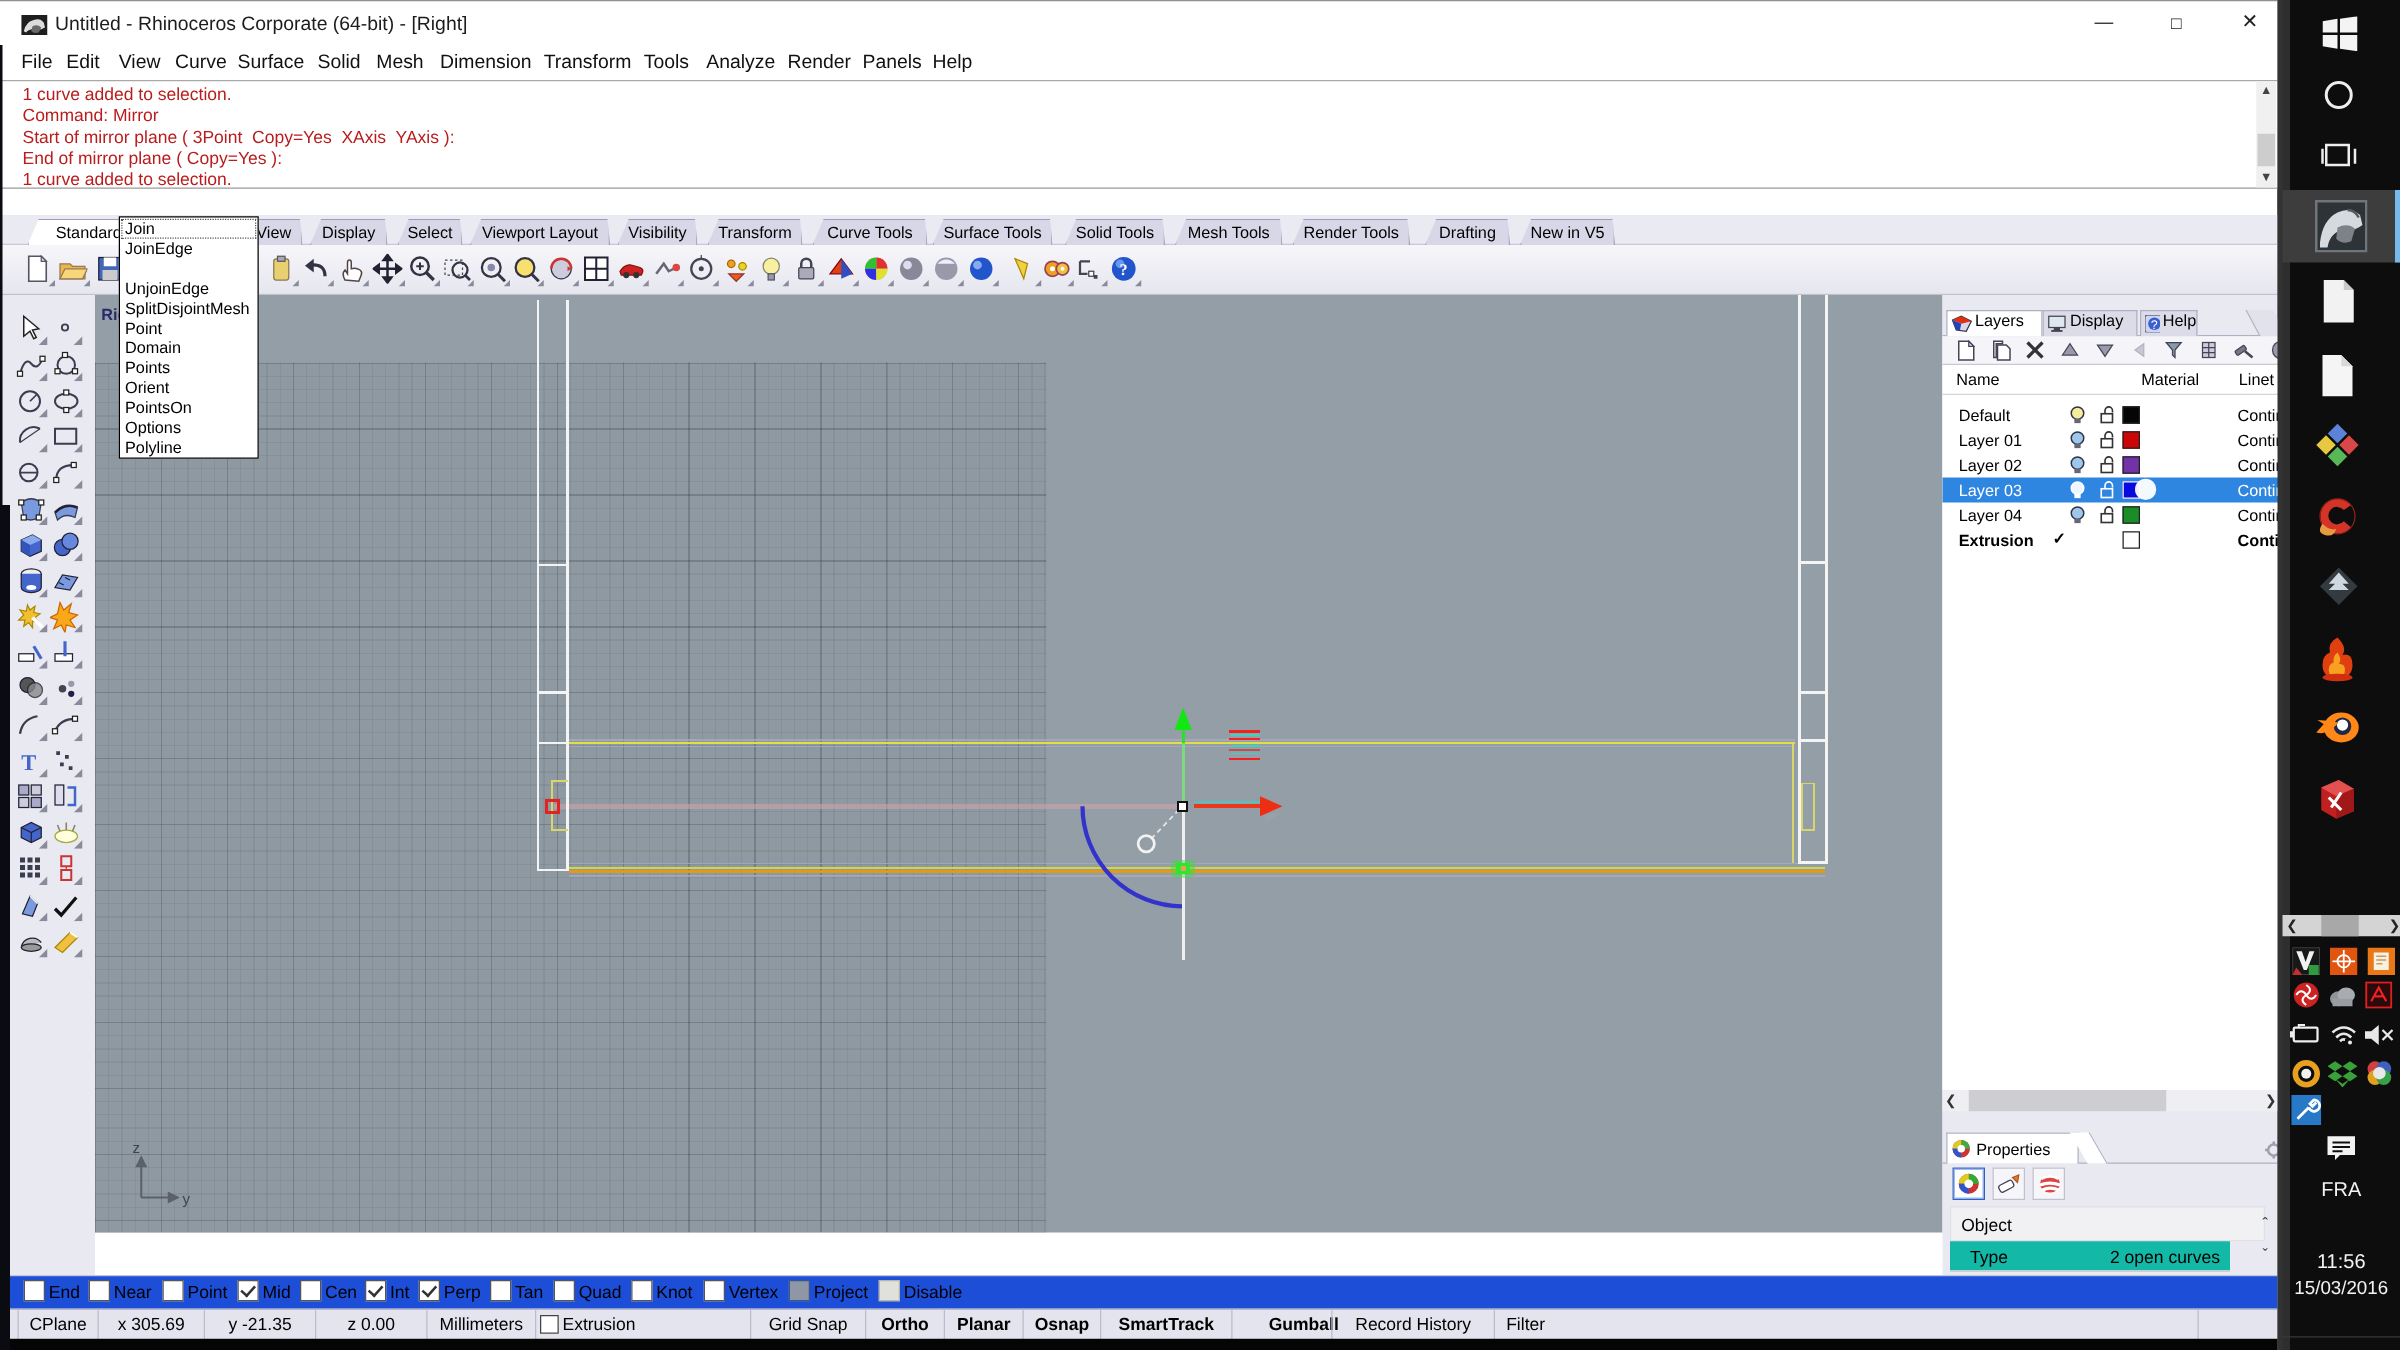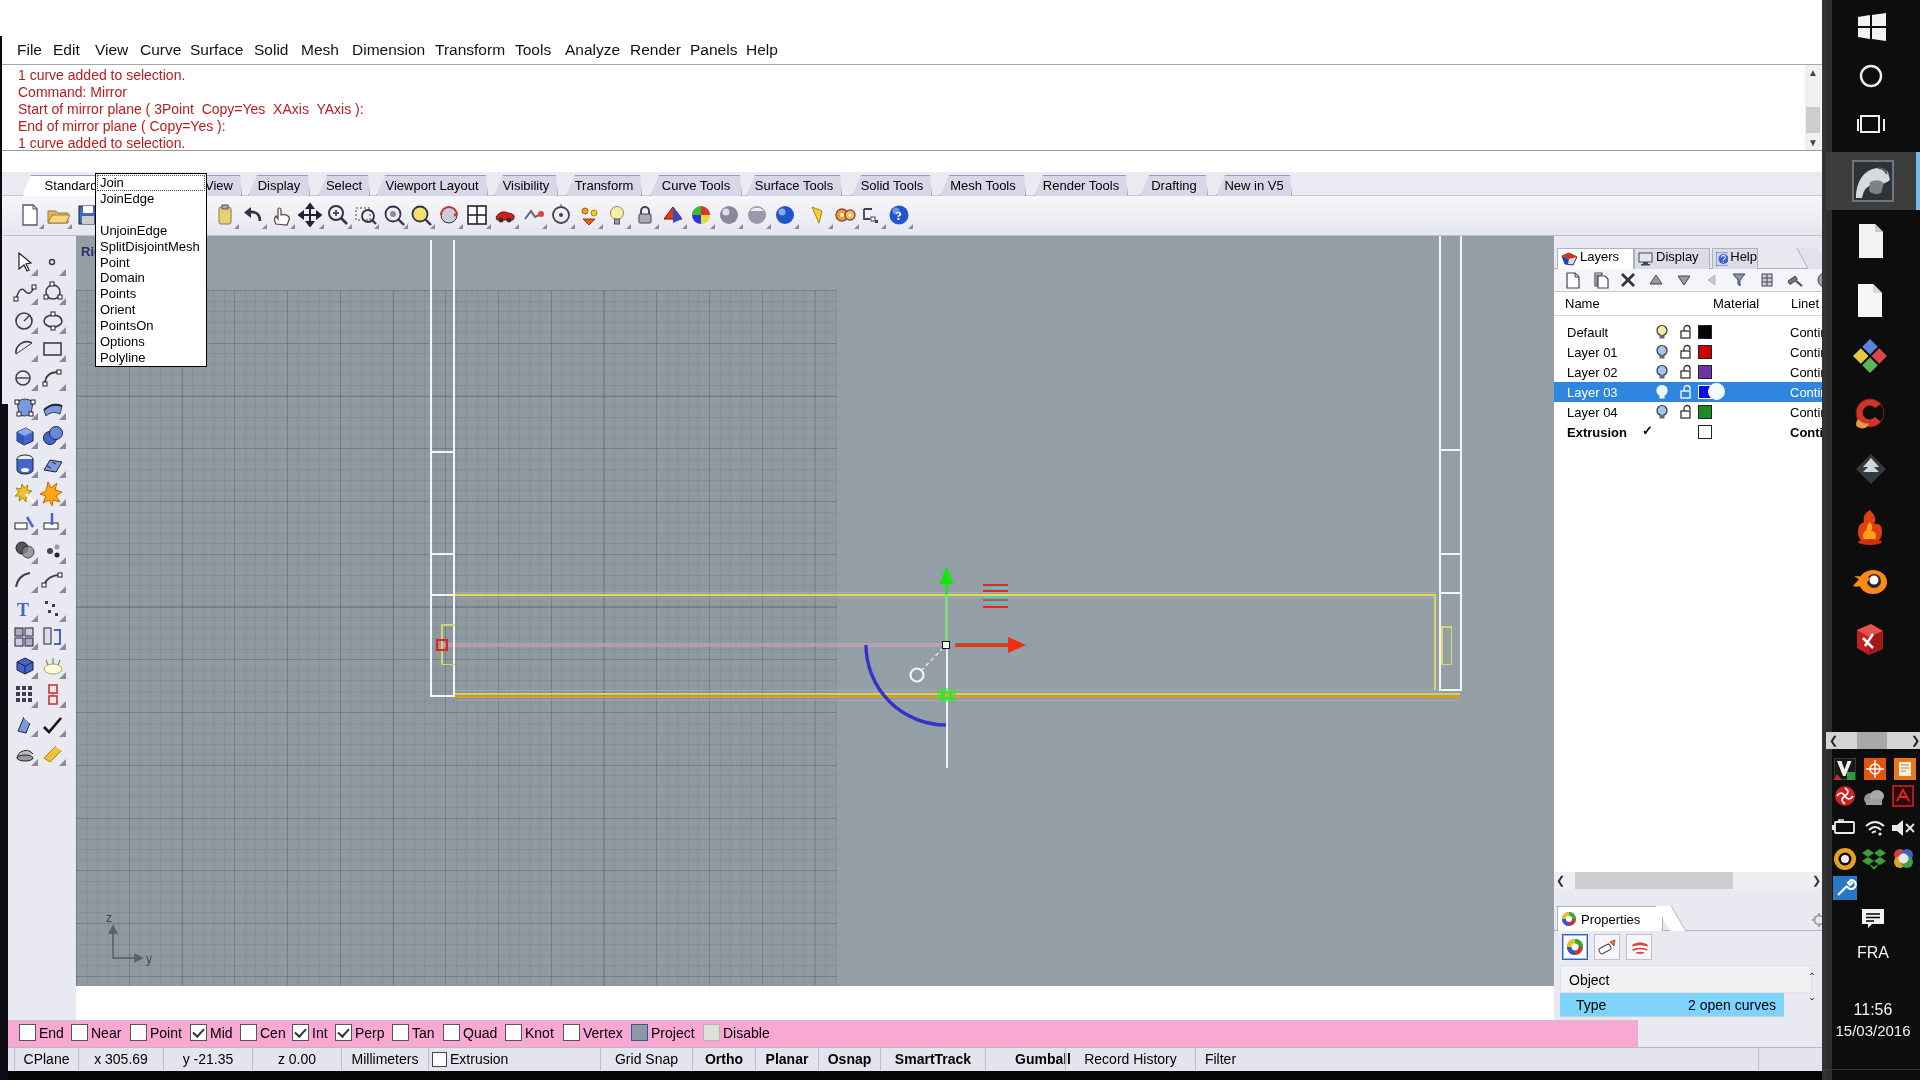--- a/index.html
+++ b/index.html
@@ -38,40 +38,51 @@
    repeating-linear-gradient(to bottom, rgba(20,30,40,0.15) 0 1px, transparent 1px 52.75px),
    repeating-linear-gradient(to right, rgba(20,30,40,0.07) 0 1px, transparent 1px 10.55px),
    repeating-linear-gradient(to bottom, rgba(20,30,40,0.07) 0 1px, transparent 1px 10.55px),
    #8f99a1;
 }
 
 #panel { position:absolute; left:1554px; top:236px; width:268px; height:811px; background:#e9e9f1; }
 
 #vptabs { position:absolute; left:76px; top:986px; width:1478px; height:34px; background:#d8d8e4; }
 .vtab { position:absolute; top:3px; height:24px; background:#e2e2ec; border:1px solid #9c9cb8; border-top:none; font-size:14px; color:#000; text-align:center; clip-path:polygon(8px 0, calc(100% - 8px) 0, 100% 100%, 0 100%); line-height:22px; }
-#osnap { position:absolute; left:0px; top:1020px; width:1638px; height:27px; background:#f9a8d4; border-top:1px solid #c4c4d4; }
+#osnap { position:absolute; left:0px; top:1020px; width:1822px; height:27px; background:#1d4ed8; border-top:1px solid #c4c4d4; }
 .osn { position:absolute; top:3px; display:flex; align-items:center; font-size:14px; color:#000; }
 .cb { width:17px; height:17px; background:#fff; border:1px solid #555; display:inline-block; position:relative; }
 .cb.ck::after { content:""; position:absolute; left:2px; top:3px; width:9px; height:5px; border-left:2px solid #333; border-bottom:2px solid #333; transform:rotate(-48deg); }
 #status { position:absolute; left:0px; top:1047px; width:1822px; height:24px; background:#e4e4ee; border-top:1px solid #b8b8c8; font-size:14px; }
 .sc { position:absolute; top:0; height:24px; line-height:23px; text-align:center; color:#000; border-left:1px solid #bcbccc; }
 #blackstrip { position:absolute; left:0; top:1071px; width:1822px; height:9px; background:#050505; }
 
 #popup { position:absolute; left:95px; top:173px; width:112px; height:194px; background:#ffffff; border:1px solid #000; z-index:50; font-size:13px; color:#000; }
 .pi { position:absolute; left:4px; }
 
 #taskbar { position:absolute; left:1826px; top:0; width:94px; height:1080px; background:linear-gradient(to right,#2e2e2e 0px,#2e2e2e 6px,#0d0d0d 6px); }
 .ptab { position:absolute; top:12px; height:21px; background:#dcdce8; border:1px solid #b0b0c4; border-bottom:none; font-size:13px; display:flex; }
 .lrow { position:absolute; left:0; width:270px; height:20px; font-size:13px; }
 .lsw { position:absolute; left:144px; top:3px; width:14px; height:14px; border:1px solid #222; }
 .tico { position:absolute; top:3px; }
 </style>
 </head>
 <body>
 <div id="win">
+  <div id="titlebar">
+    <svg class="abs" style="left:17px;top:11px" width="21" height="16">
+        <rect x="0" y="0" width="21" height="16" fill="#1e1e1e"></rect>
+        <path d="M2 13 Q4 5 10 4 Q15 2 18 6 L19 10 Q14 13 10 11 Q5 12 4 14 Z" fill="#dcdcdc"></path>
+        <path d="M9 9 q4 -2 7 1 l-2 4 q-4 1 -6 -1 z" fill="#6a6a6a"></path>
+      </svg>
+    <div id="titletxt">Untitled - Rhinoceros Corporate (64-bit) - [Right]</div>
+    <div class="winbtn" style="left:1660px;">—</div>
+    <div class="winbtn" style="left:1718px;font-size:14px;">□</div>
+    <div class="winbtn" style="left:1777px;font-size:16px;">✕</div>
+  </div>
   <div id="menubar">
       <div class="mi" style="left: 17px;">File</div>
       <div class="mi" style="left: 53px;">Edit</div>
       <div class="mi" style="left: 95px;">View</div>
       <div class="mi" style="left: 140px;">Curve</div>
       <div class="mi" style="left: 190px;">Surface</div>
       <div class="mi" style="left: 254px;">Solid</div>
       <div class="mi" style="left: 301px;">Mesh</div>
       <div class="mi" style="left: 352px;">Dimension</div>
       <div class="mi" style="left: 435px;">Transform</div>
@@ -733,21 +744,21 @@
               <ellipse cx="10" cy="9" rx="8" ry="7" fill="#dd4444"></ellipse>
               <path d="M3 5 Q10 1 17 5" stroke="#fff" stroke-width="2.5" fill="none"></path>
               <path d="M2 10 Q10 7 18 10" stroke="#fff" stroke-width="2.5" fill="none"></path>
               <path d="M4 14 Q10 11 17 14" stroke="#fff" stroke-width="2.5" fill="none"></path>
             </svg></div>
         </div>
       </div>
     <div class="abs" style="left:6px;top:729px;width:252px;height:28px;background:#f1f1f4;border:1px solid #e0e0e6;">
       <span class="abs" style="left:8px;top:6px;font-size:14px;">Object</span>
     </div>
-    <div class="abs" style="left:6px;top:757px;width:224px;height:24px;background:#7dd3fc;border-bottom:1px solid #ccc;">
+    <div class="abs" style="left:6px;top:757px;width:224px;height:24px;background:#14b8a6;border-bottom:1px solid #ccc;">
       <span class="abs" style="left:16px;top:4px;font-size:14px;">Type</span>
       <span class="abs" style="left:128px;top:4px;font-size:14px;">2 open curves</span>
     </div>
     <div class="abs" style="left:256px;top:735px;font-size:13px;color:#333;">ˆ</div>
     <div class="abs" style="left:256px;top:760px;font-size:13px;color:#333;">ˇ</div>
   </div>
   <div id="osnap">
       <div class="osn" style="left: 19px;">
         <span class="cb"></span>
         <span style="margin-left: 3px;">End</span>

